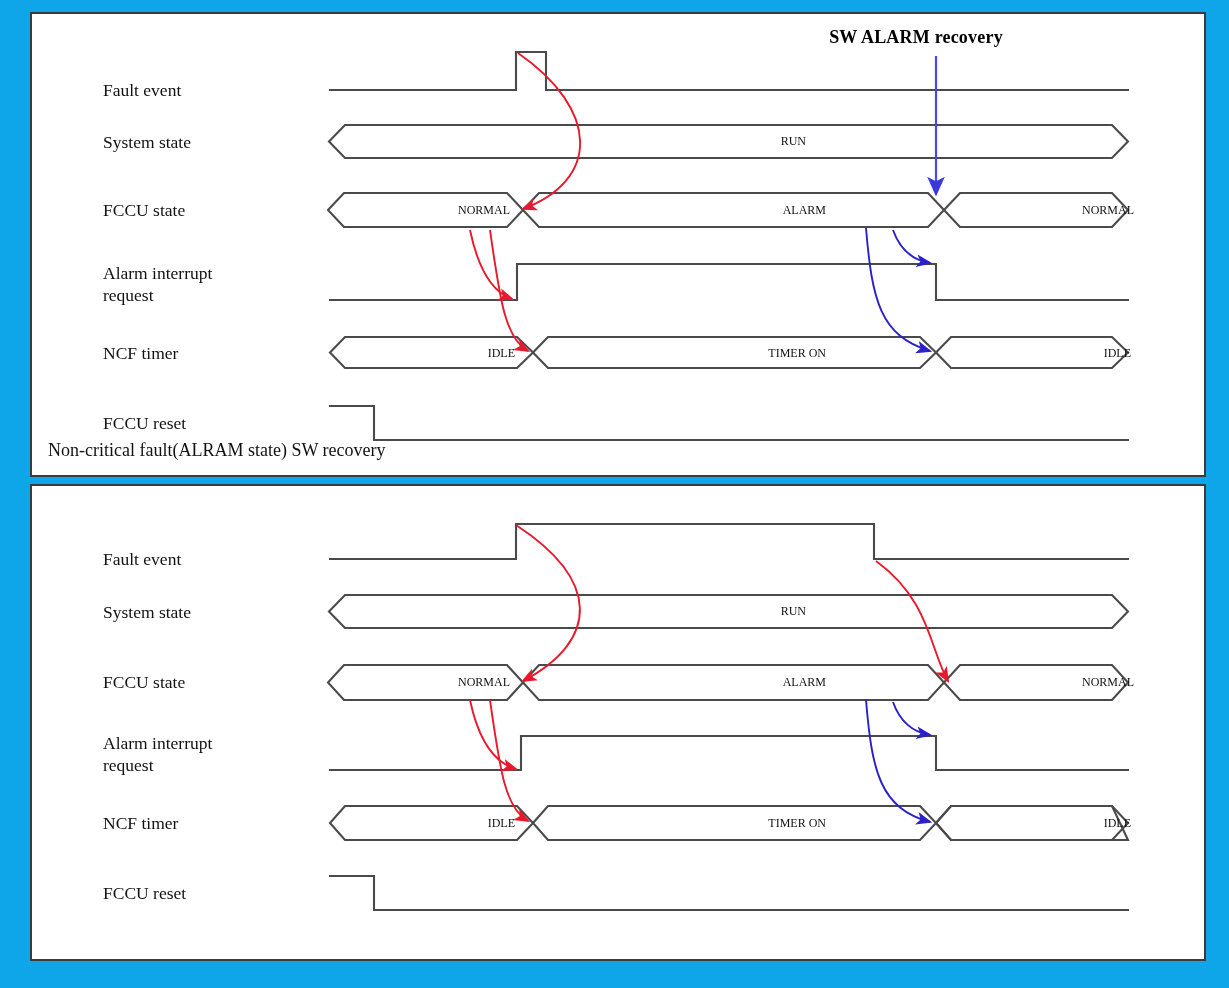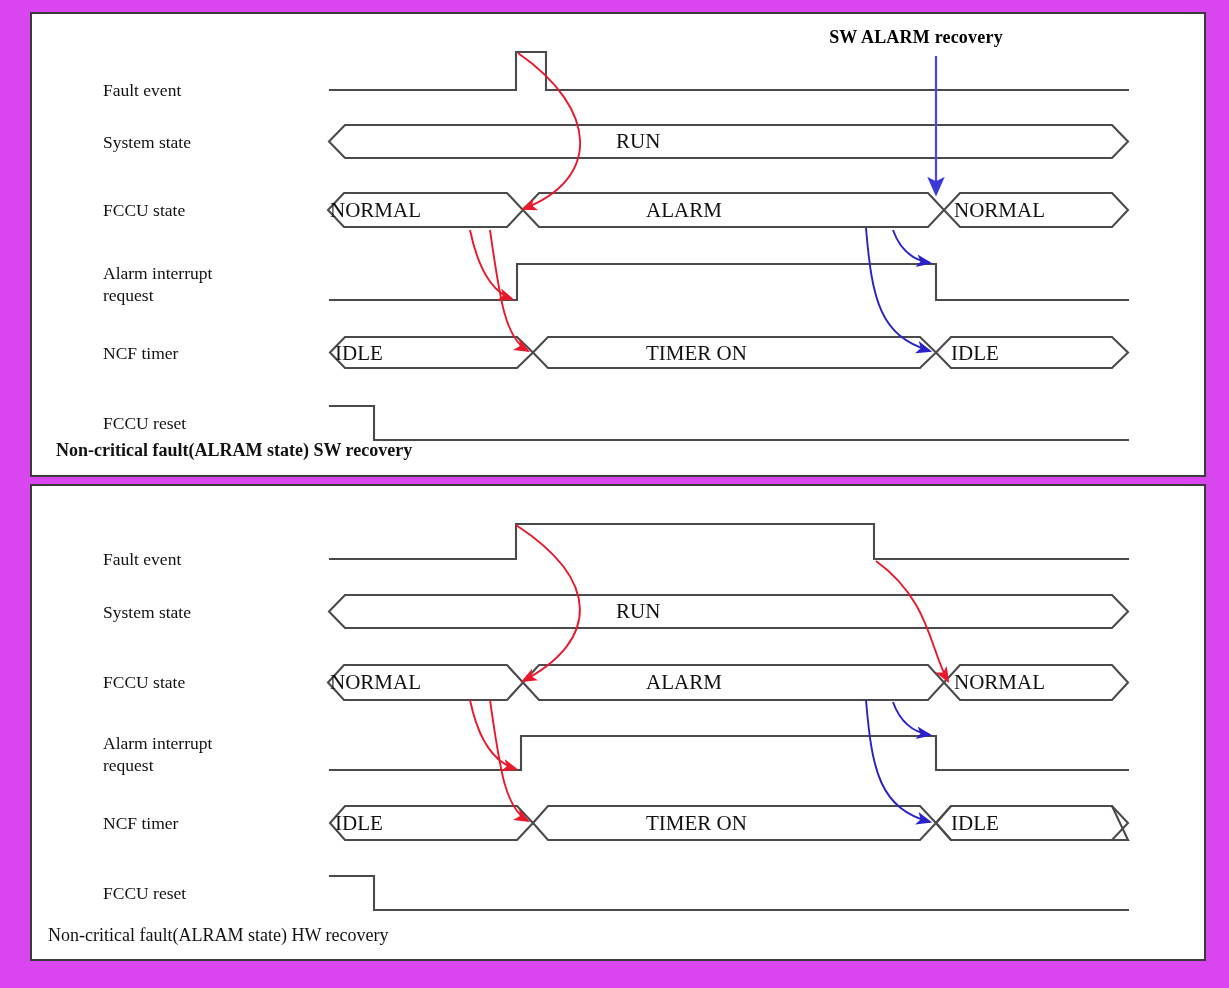--- a/index.html
+++ b/index.html
@@ -1,23 +1,23 @@
 <!DOCTYPE html>
 <html><head>
 <meta charset="utf-8">
 <style>
   html,body{margin:0;padding:0;background:#ffffff;}
   body{width:1229px;height:988px;font-family:"Liberation Serif",serif;color:#000;}
-  #root{position:relative;width:1229px;height:988px;overflow:hidden;background:#d946ef;}
+  #root{position:relative;width:1229px;height:988px;overflow:hidden;background:#0ea5e9;}
   .panel{position:absolute;border:2px solid #3b3b3b;background:#fff;box-sizing:border-box;}
   #panel-top{left:30px;top:12px;width:1176px;height:465px;}
   #panel-bottom{left:30px;top:484px;width:1176px;height:477px;}
   .svg-layer{position:absolute;left:0;top:0;width:1229px;height:988px;pointer-events:none;}
   .lbl{position:absolute;text-align:left;font-size:17.5px;line-height:22px;white-space:pre-line;color:#111;}
-  .seglbl{position:absolute;text-align:left;font-size:21px;line-height:20px;color:#111;}
+  .seglbl{position:absolute;text-align:right;font-size:12px;line-height:20px;color:#111;}
   .caption{position:absolute;font-size:18px;color:#111;white-space:nowrap;}
   .title-anno{position:absolute;font-size:18px;font-weight:bold;color:#000;white-space:nowrap;letter-spacing:0.2px;}
 </style>
 </head>
 <body>
 
 <div id="root">
 
   <div class="panel" id="panel-top"></div>
   <div class="panel" id="panel-bottom"></div>
@@ -137,35 +137,34 @@
   <div class="seglbl" style="left:616px;top:131px;width:190px;">RUN</div>
 
   <div class="seglbl" style="left:330px;top:200px;width:180px;">NORMAL</div>
   <div class="seglbl" style="left:646px;top:200px;width:180px;">ALARM</div>
   <div class="seglbl" style="left:954px;top:200px;width:180px;">NORMAL</div>
 
   <div class="seglbl" style="left:335px;top:343px;width:180px;">IDLE</div>
   <div class="seglbl" style="left:646px;top:343px;width:180px;">TIMER ON</div>
   <div class="seglbl" style="left:951px;top:343px;width:180px;">IDLE</div>
 
-  <div class="caption" style="left:56px;top:440px;font-weight:bold;">Non-critical fault(ALRAM state) SW recovery</div>
+  <div class="caption" style="left:48px;top:440px;">Non-critical fault(ALRAM state) SW recovery</div>
 
   <div class="lbl" style="left:103px;top:548px;width:190px;">Fault event</div>
   <div class="lbl" style="left:103px;top:601px;width:190px;">System state</div>
   <div class="lbl" style="left:103px;top:671px;width:190px;">FCCU state</div>
   <div class="lbl" style="left:103px;top:732px;width:190px;">Alarm interrupt
 request</div>
   <div class="lbl" style="left:103px;top:812px;width:190px;">NCF timer</div>
   <div class="lbl" style="left:103px;top:882px;width:190px;">FCCU reset</div>
 
   <div class="seglbl" style="left:616px;top:601px;width:190px;">RUN</div>
 
   <div class="seglbl" style="left:330px;top:672px;width:180px;">NORMAL</div>
   <div class="seglbl" style="left:646px;top:672px;width:180px;">ALARM</div>
   <div class="seglbl" style="left:954px;top:672px;width:180px;">NORMAL</div>
 
   <div class="seglbl" style="left:335px;top:813px;width:180px;">IDLE</div>
   <div class="seglbl" style="left:646px;top:813px;width:180px;">TIMER ON</div>
   <div class="seglbl" style="left:951px;top:813px;width:180px;">IDLE</div>
 
-  <div class="caption" style="left:48px;top:925px;">Non-critical fault(ALRAM state) HW recovery</div>
 
 </div>
 
 </body></html>

